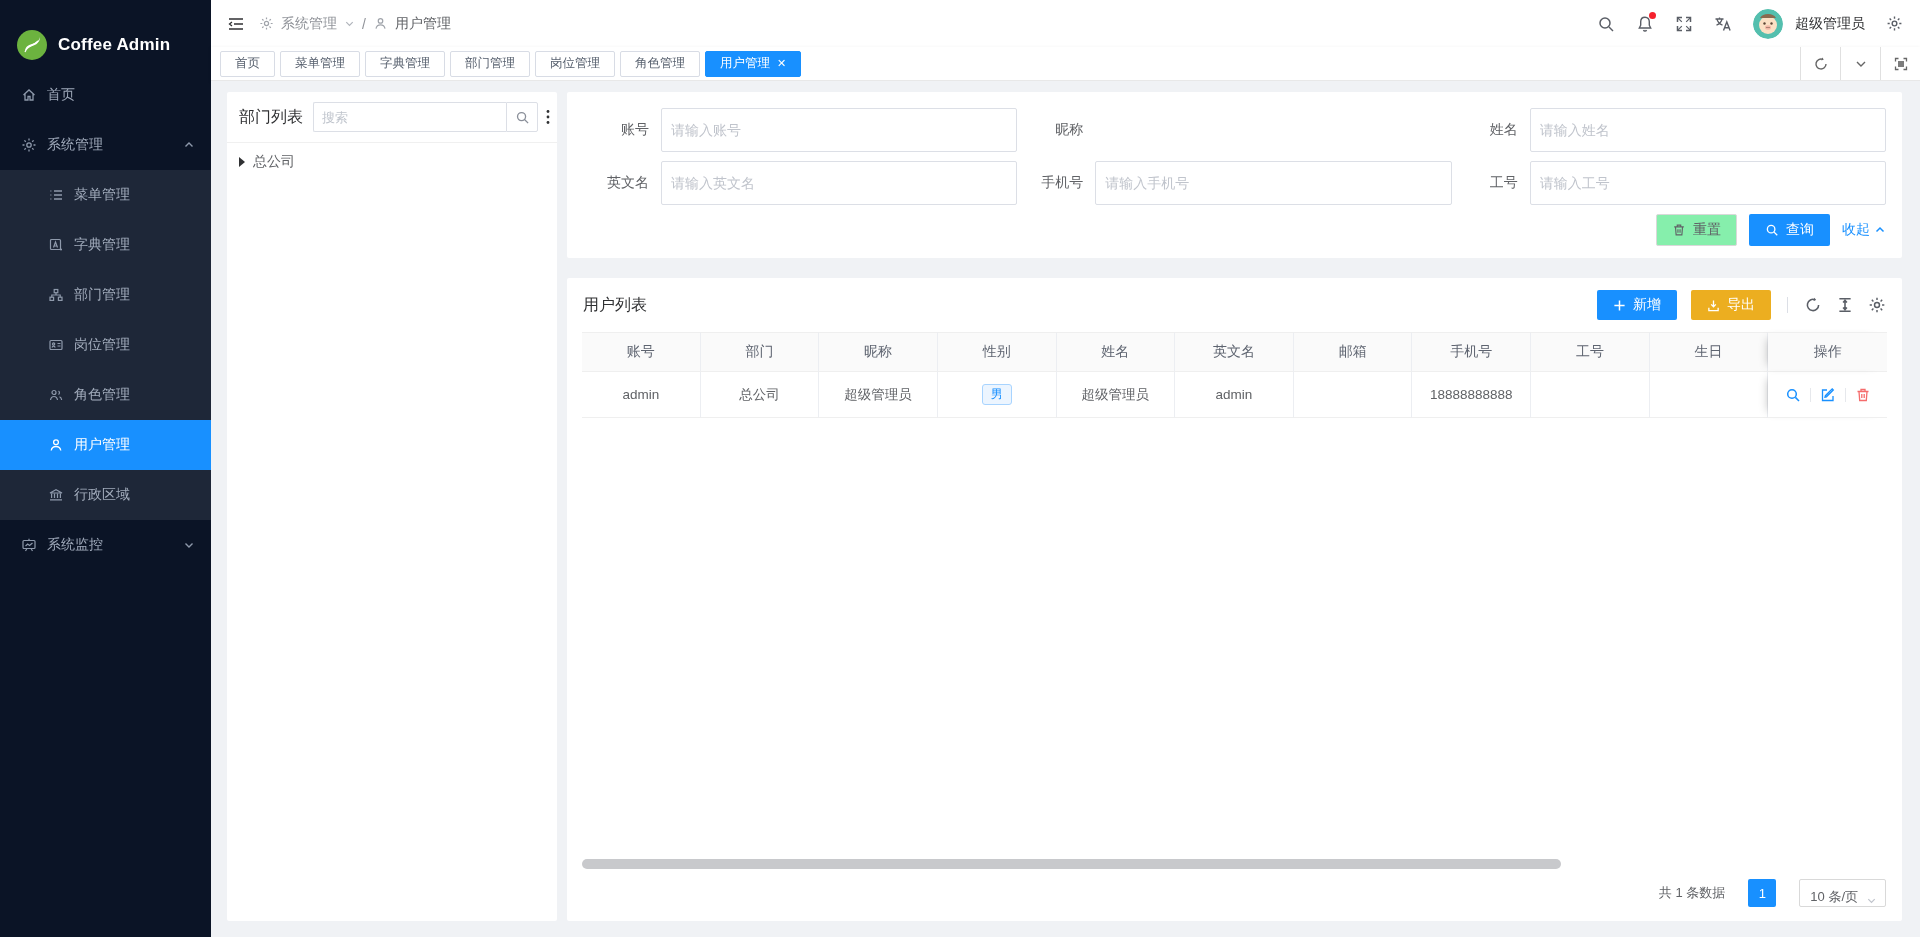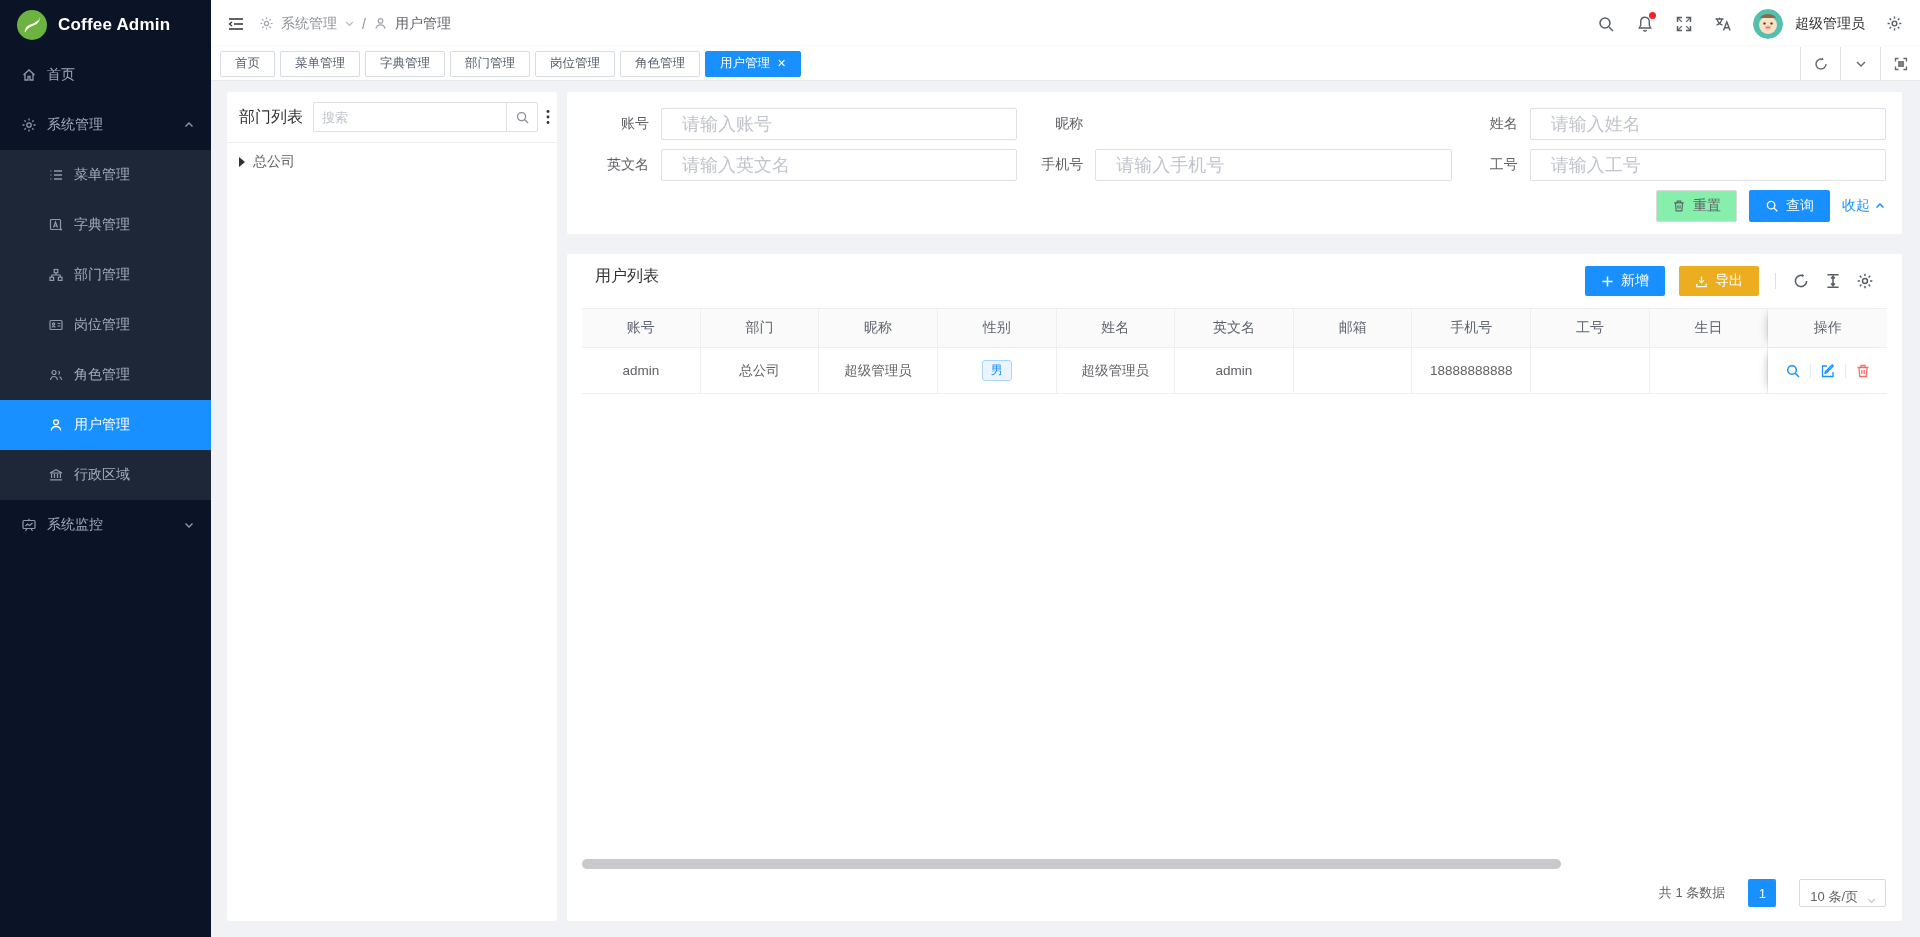--- a/index.html
+++ b/index.html
@@ -6,21 +6,21 @@
   html,body { width:1920px; height:937px; overflow:hidden; }
   body {
     font-family: "Liberation Sans","DejaVu Sans",sans-serif;
     font-size: 14px; color:#606266; background:#f0f2f5;
     display:flex;
   }
   svg { display:block; }
 
   
   .sidebar { width:211px; min-width:211px; background:#0b1426; color:#9fa9ba; display:flex; flex-direction:column; }
-  .logo-row { height:50px; display:flex; align-items:center; padding:0 16px; gap:10px; }
+  .logo-row { height:50px; display:flex; align-items:center; padding:0 16px; gap:10px;margin-top:20px; }
   .logo-title { color:#fff; font-size:17px; font-weight:bold; letter-spacing:.2px; }
   .menu { flex:1; overflow:hidden; }
   .menu-item { height:50px; display:flex; align-items:center; gap:10px; padding:0 16px 0 21px; font-size:14px; color:#9fa9ba; cursor:pointer; }
   .menu-item .mi-icon { width:16px; height:16px; flex:none; color:#8e99ab; }
   .menu-item .chev { margin-left:auto; color:#8e99ab; }
   .submenu { background:#1e2738; }
   .submenu .menu-item { padding-left:48px; color:#a3adbd; }
   .menu-item.active { background:#1890ff; color:#fff; }
   .menu-item.active .mi-icon { color:#fff; }
 
@@ -63,32 +63,32 @@
   .tree-node { display:flex; align-items:center; gap:8px; color:#606266; font-size:14px; cursor:pointer; }
   .caret { width:0; height:0; border-top:5px solid transparent; border-bottom:5px solid transparent; border-left:6px solid #303133; }
 
   .right-stack { flex:1; display:flex; flex-direction:column; gap:20px; min-width:0; }
 
   
   .filter-card { padding:16px 16px 12px; flex:none; }
   .f-row { display:flex; margin-bottom:9px; }
   .f-group { flex:1; display:flex; align-items:center; min-width:0; }
   .f-label { width:78px; text-align:right; padding-right:12px; color:#606266; font-size:14px; white-space:nowrap; flex:none; }
-  .f-group input { flex:1; min-width:0; height:32px; border:1px solid #dcdfe6; border-radius:2px; padding:0 20px; font-size:18px; color:#606266; outline:none; font-family:inherit; }
+  .f-group input { flex:1; min-width:0; height:44px; border:1px solid #dcdfe6; border-radius:2px; padding:0 9px; font-size:14px; color:#606266; outline:none; font-family:inherit; }
   .f-group input::placeholder { color:#c0c4cc; }
   .f-actions { display:flex; justify-content:flex-end; align-items:center; gap:12px; margin-top:5px; }
   .btn { height:32px; display:inline-flex; align-items:center; gap:7px; padding:0 15px; border-radius:2px; font-size:14px; cursor:pointer; border:1px solid transparent; white-space:nowrap; }
   .btn-plain { border-color:#d9d9d9; background:#86efac; color:#606266; }
   .btn-primary { background:#1890ff; color:#fff; }
   .btn-warning { background:#ecae20; color:#fff; }
   .link-btn { color:#1890ff; display:inline-flex; align-items:center; gap:4px; font-size:14px; cursor:pointer; }
 
   
   .list-card { flex:1; display:flex; flex-direction:column; min-height:0; }
-  .list-head { display:flex; align-items:flex-start; padding:12px 28px; }
+  .list-head { display:flex; align-items:center; padding:12px 16px; }
   .list-title { font-size:16px; color:#303133; }
   .list-tools { margin-left:auto; display:flex; align-items:center; gap:14px; }
   .v-divider { width:1px; height:16px; background:#dcdfe6; margin:0 2px; }
   .tool-icon { width:18px; height:18px; color:#5a5e66; cursor:pointer; }
 
   .grid-table { margin:0 15px; }
   .g-row { display:grid; grid-template-columns:repeat(11,1fr); }
   .g-cell { height:40px; display:flex; align-items:center; justify-content:center; font-size:14px; color:#606266; border-bottom:1px solid #efefef; border-right:1px solid #eceef2; overflow:hidden; white-space:nowrap; }
   .g-cell:last-child { border-right:none; }
   .g-head .g-cell { background:#fafafa; border-top:1px solid #efefef; color:#5e6470; }

